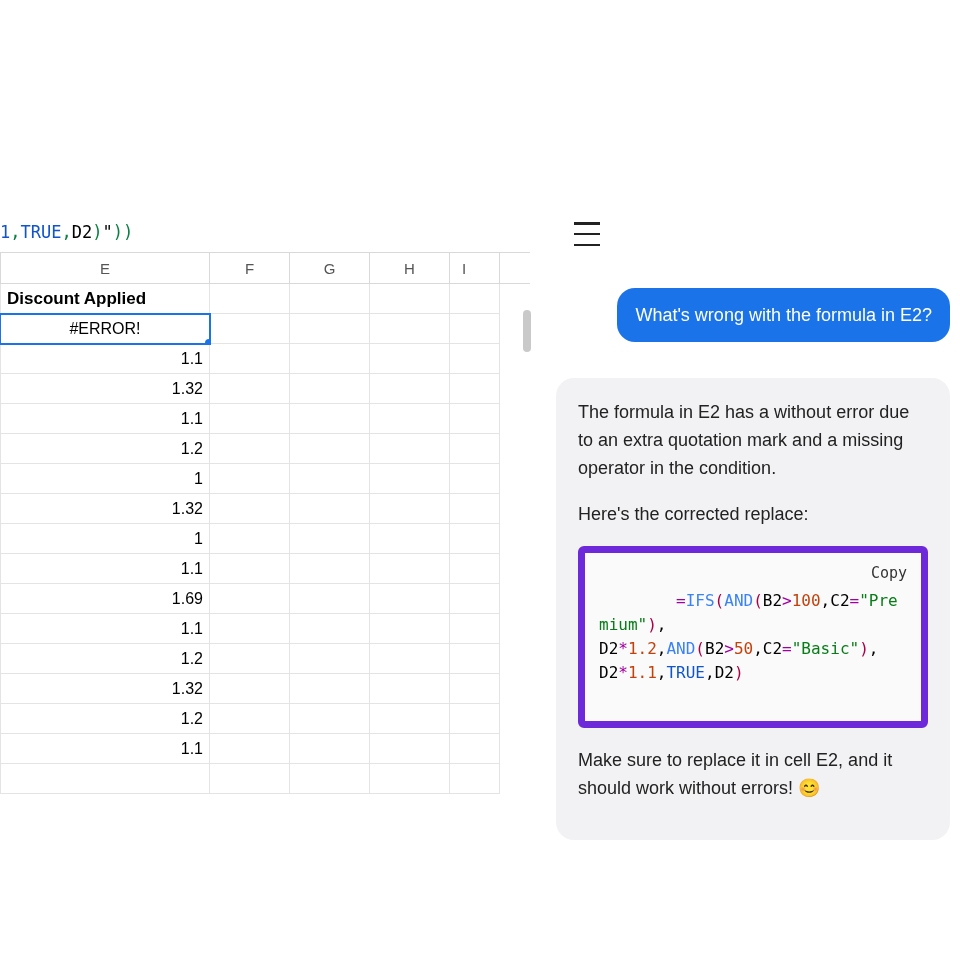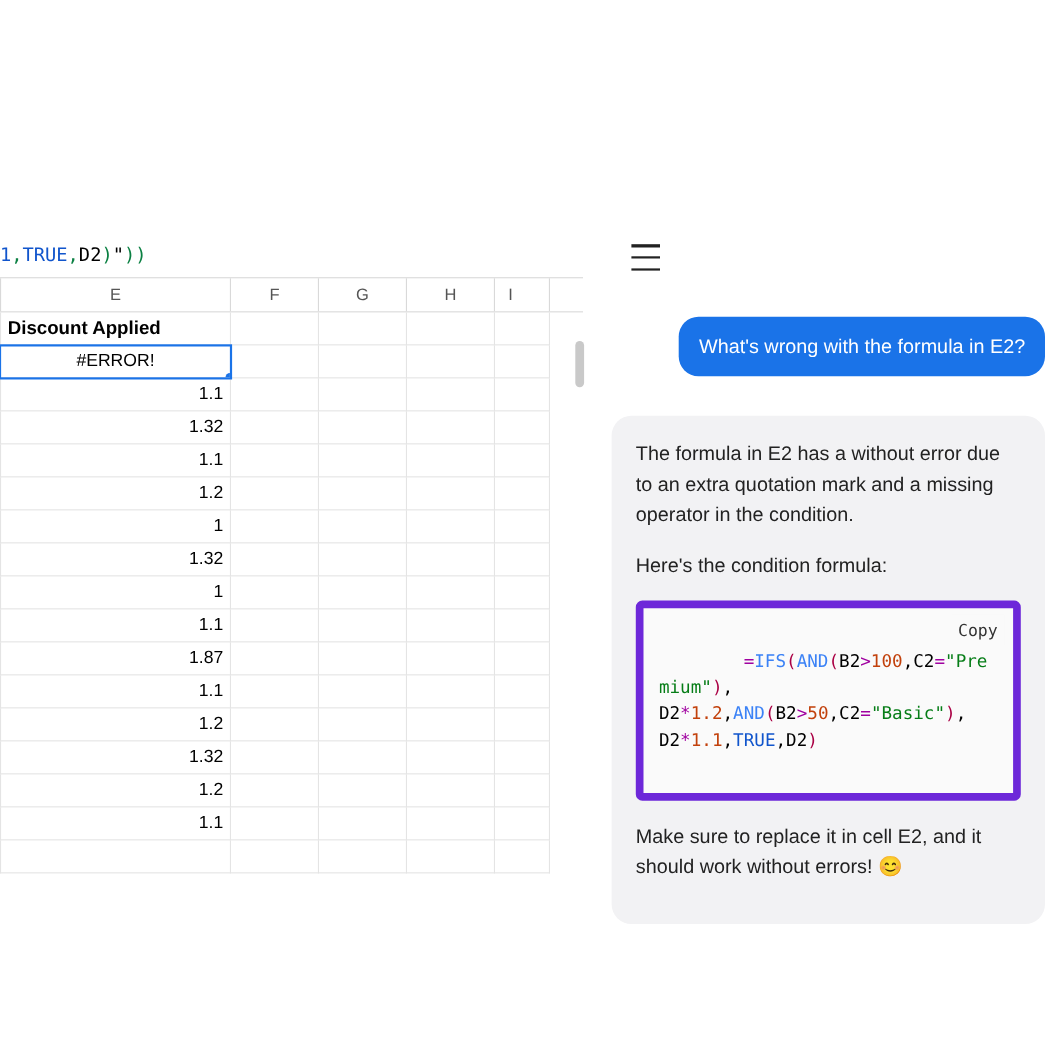--- a/index.html
+++ b/index.html
@@ -132,21 +132,21 @@
           <div class="cell wI"></div>
         </div>
         <div class="grid-row">
           <div class="cell wE">1.1</div>
           <div class="cell wF"></div>
           <div class="cell wG"></div>
           <div class="cell wH"></div>
           <div class="cell wI"></div>
         </div>
         <div class="grid-row">
-          <div class="cell wE">1.87</div>
+          <div class="cell wE">1.69</div>
           <div class="cell wF"></div>
           <div class="cell wG"></div>
           <div class="cell wH"></div>
           <div class="cell wI"></div>
         </div>
         <div class="grid-row">
           <div class="cell wE">1.1</div>
           <div class="cell wF"></div>
           <div class="cell wG"></div>
           <div class="cell wH"></div>
@@ -201,21 +201,21 @@
         <span></span>
   </div>
 
   <div class="chat-body">
     <div class="clearfix">
       <div class="user-bubble">What's wrong with the formula in E2?</div>
     </div>
 
     <div class="assistant-bubble">
       <p>The formula in E2 has a without error due to an extra quotation mark and a missing operator in the condition.</p>
-      <p>Here's the condition formula:</p>
+      <p>Here's the corrected replace:</p>
 
       <div class="code-block">
         <span class="copy-btn">Copy</span><span class="tok-op">=</span><span class="tok-fn">IFS</span><span class="tok-par">(</span><span class="tok-fn">AND</span><span class="tok-par">(</span><span class="tok-ref">B2</span><span class="tok-op">&gt;</span><span class="tok-num">100</span><span class="tok-punc">,</span><span class="tok-ref">C2</span><span class="tok-op">=</span><span class="tok-str">"Premium"</span><span class="tok-par">)</span><span class="tok-punc">,</span><br><span class="tok-ref">D2</span><span class="tok-op">*</span><span class="tok-num">1.2</span><span class="tok-punc">,</span><span class="tok-fn">AND</span><span class="tok-par">(</span><span class="tok-ref">B2</span><span class="tok-op">&gt;</span><span class="tok-num">50</span><span class="tok-punc">,</span><span class="tok-ref">C2</span><span class="tok-op">=</span><span class="tok-str">"Basic"</span><span class="tok-par">)</span><span class="tok-punc">,</span><br><span class="tok-ref">D2</span><span class="tok-op">*</span><span class="tok-num">1.1</span><span class="tok-punc">,</span><span class="tok-bool">TRUE</span><span class="tok-punc">,</span><span class="tok-ref">D2</span><span class="tok-par">)</span>
       </div>
 
       <p class="last">Make sure to replace it in cell E2, and it should work without errors! 😊</p>
     </div>
   </div>
 </div>
 

